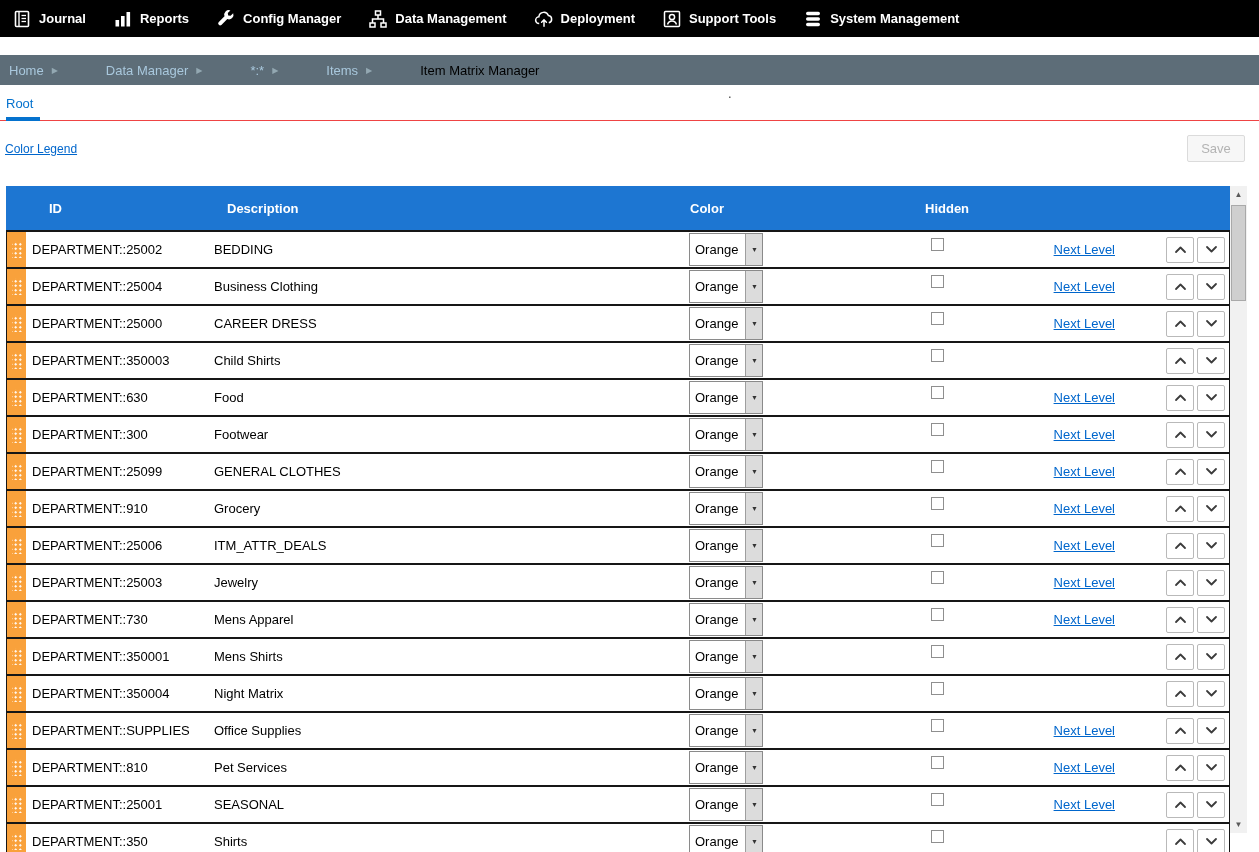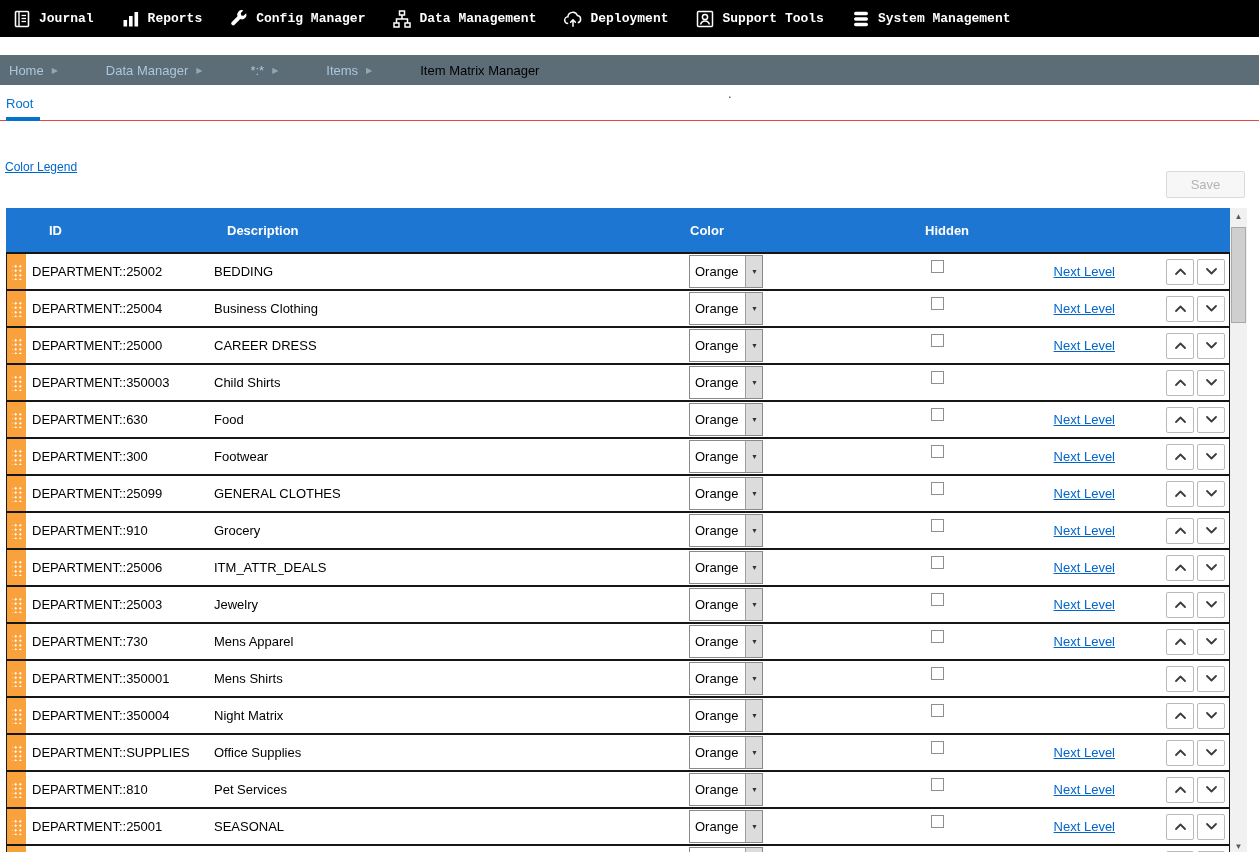--- a/index.html
+++ b/index.html
@@ -2,39 +2,39 @@
 <html style="--nav-bg: #000000; --breadcrumb-bg: #5d6d78; --header-bg: #1d76d2; --accent-blue: #0572ce; --link-blue: #0066cc; --handle-orange: #f9a13b;"><head>
 <meta charset="utf-8">
 <style>
   * { box-sizing: border-box; }
   html,body { margin:0; padding:0; }
   body {
     width:1259px; height:852px; overflow:hidden; position:relative;
     background:#fff; font-family:"Liberation Sans","DejaVu Sans",sans-serif;
   }
   
-  .topnav { height:37px; background:var(--nav-bg,#000); display:flex; align-items:center; padding-left:12px;font-family:Liberation Mono, monospace; }
+  .topnav { height:37px; background:var(--nav-bg,#000); display:flex; align-items:center; padding-left:12px; }
   .nav-item { display:flex; align-items:center; margin-right:27px; cursor:pointer; white-space:nowrap; }
   .nav-icon { width:20px; height:20px; margin-right:7px; display:flex; }
   .nav-icon svg { display:block; }
   .nav-label { color:#fff; font-size:13px; font-weight:bold; }
   
   .breadcrumb { margin-top:18px; height:30px; background:var(--breadcrumb-bg,#5d6d78); display:flex; align-items:center; padding-left:9px; font-size:13px;gap:40px; }
   .crumb { display:flex; align-items:center; }
   .crumb-link { color:#a9c8dd; cursor:pointer; }
   .crumb-sep { color:#93a8b2; font-size:8px; margin:0 8px; }
   .crumb-current { color:#000000; }
   
   .tabbar { display:flex; align-items:flex-end; height:36px; border-bottom:1px solid #ef4444; padding-left:6px; }
   .tab { color:var(--accent-blue,#0572ce); font-size:13px; padding:0 7px 6px 0; border-bottom:4px solid var(--accent-blue,#0572ce); margin-bottom:-1px; cursor:pointer; }
   .stray-dot { position:absolute; left:728px; top:86px; font-size:13px; color:#444; }
   
-  .toolbar { display:flex; justify-content:space-between; align-items:center; padding:14px 14px 10px 5px; }
+  .toolbar { display:flex; justify-content:space-between; align-items:center; padding:14px 14px 24px 5px; }
   .legend-link { color:var(--link-blue,#0066cc); font-size:12px; text-decoration:underline; cursor:pointer; }
-  .save-btn { width:79px; height:27px; background:#f7f7f7; border:1px solid #dbdbdb; border-radius:2px; color:#b3b3b3; font-size:13px; font-family:inherit; cursor:default;margin-top:36px; }
+  .save-btn { width:58px; height:27px; background:#f7f7f7; border:1px solid #dbdbdb; border-radius:2px; color:#b3b3b3; font-size:13px; font-family:inherit; cursor:default; }
   
   .table-wrap { display:flex; align-items:flex-start; margin:0 12px 0 6px; }
   .table-main { flex:1; }
   .thead { display:flex; align-items:center; height:44px; background:var(--header-bg,#1d76d2); color:#fff; font-size:13px; font-weight:bold; }
   .col-handle { width:19px; }
   .col-id { width:180px; padding-left:24px; }
   .col-desc { width:480px; padding-left:22px; }
   .col-color { width:195px; padding-left:5px; }
   .col-hidden { width:135px; padding-left:45px; }
   .col-next { width:145px; }

